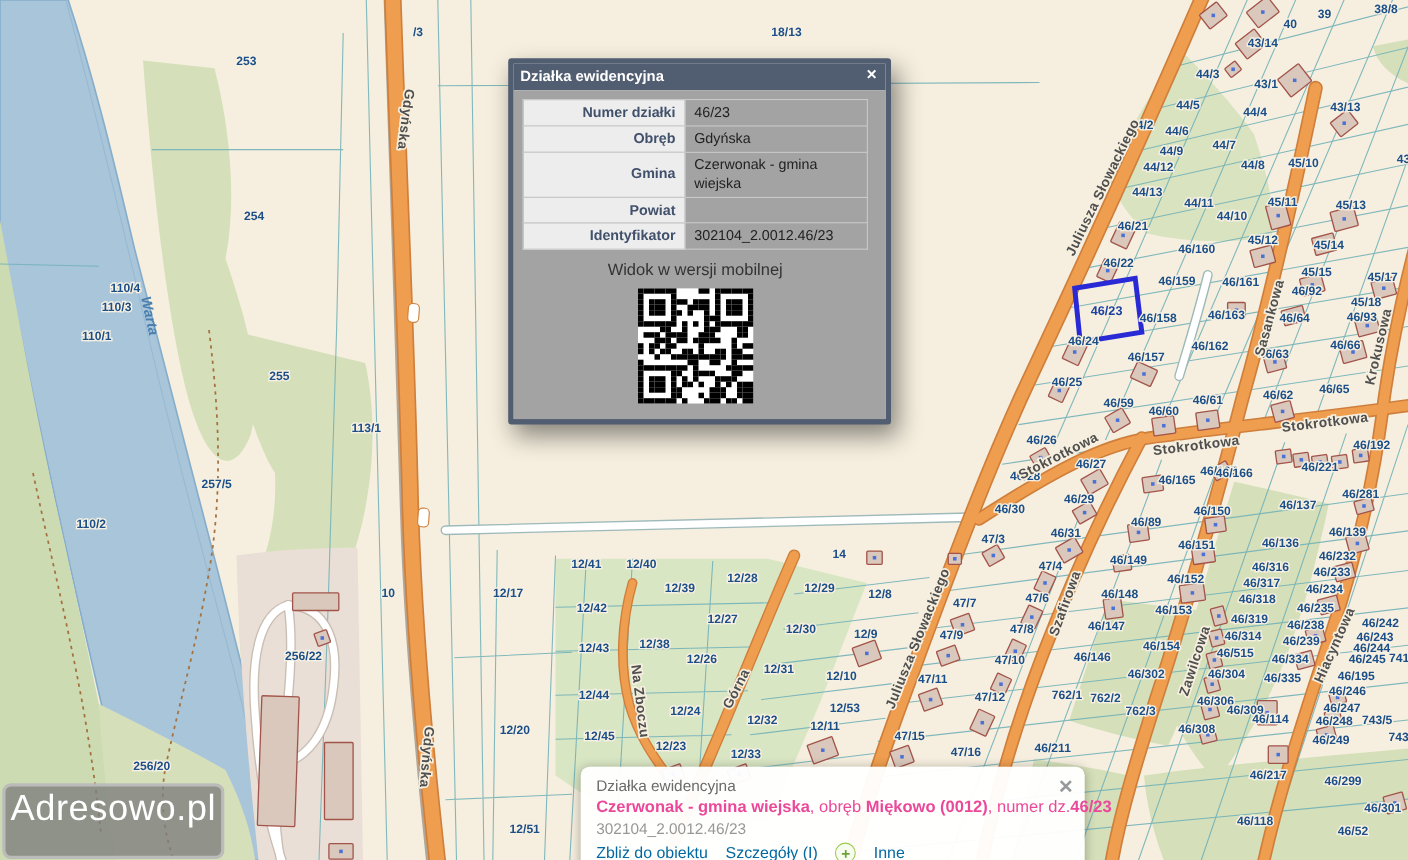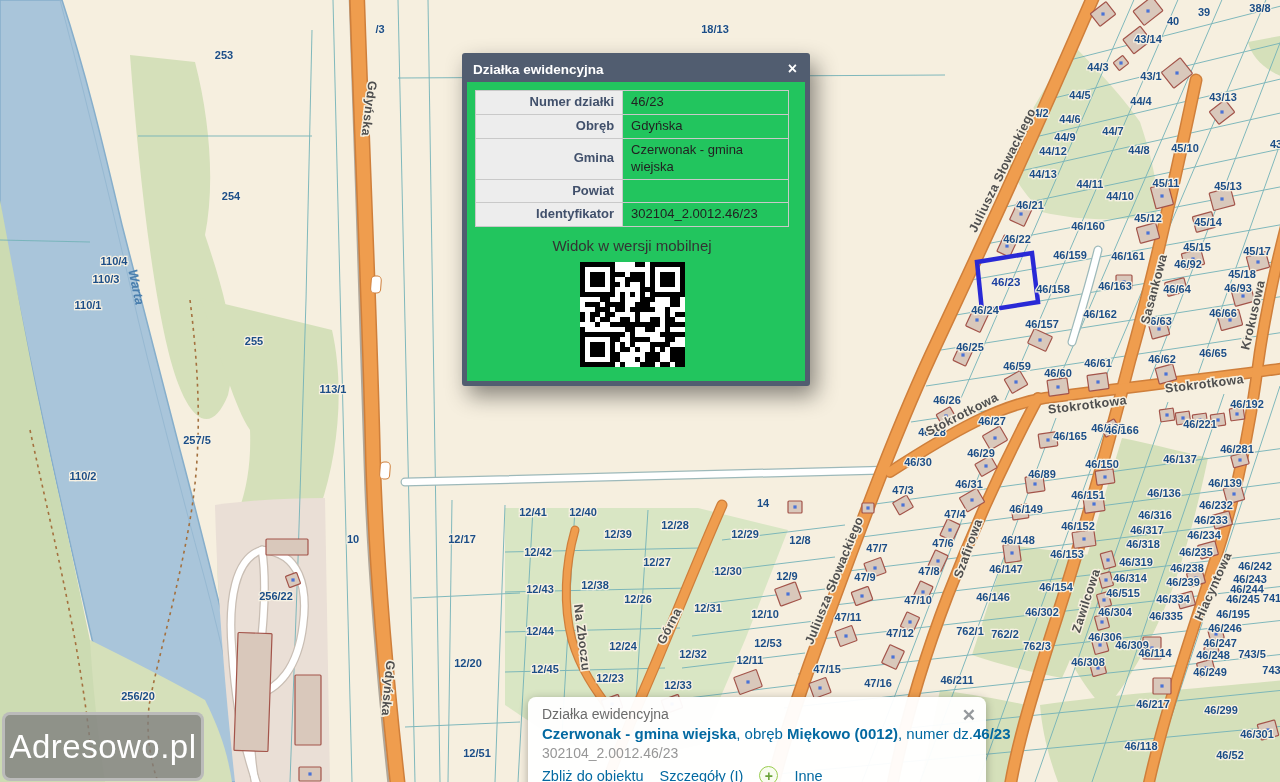--- a/index.html
+++ b/index.html
@@ -9,43 +9,43 @@
   .hlabel{font:700 11.5px "Liberation Sans",sans-serif;fill:#1c3fa0;paint-order:stroke;stroke:#f7f1e3;stroke-width:2px;text-anchor:middle}
   .slabel{font:700 12.5px "Liberation Sans",sans-serif;fill:#4f4f4f;paint-order:stroke;stroke:#f6efdf;stroke-width:3px;text-anchor:middle;letter-spacing:.4px}
   .rlabel{font:italic 700 13px "Liberation Sans",sans-serif;fill:#4a7fae;text-anchor:middle}
   .house{fill:#d9c8bb;stroke:#a3544a;stroke-width:1.2}
   .adot{fill:#4a72d6}
   
   .popup{position:absolute;left:462px;top:53px;width:338px;background:#fff;border:5px solid #515d70;border-radius:3px;box-shadow:6px 10px 22px rgba(0,0,0,.45);}
   .popup-head{background:#515d70;color:#fff;height:22px;display:flex;align-items:center;padding:0 6px 2px 6px;}
   .popup-title{font-size:13.5px;font-weight:700;flex:1}
   .popup-close{color:#fff;font-weight:700;font-size:16px;line-height:16px;cursor:pointer;padding:0 2px}
-  .popup-body{padding:8px 16px 14px 8px;background:#22c55e}
+  .popup-body{padding:8px 16px 14px 8px;background:#a3a3a3}
   table.ptable{width:100%;border-collapse:collapse;border:1px solid #b5b5b5;font-size:13px}
   table.ptable td{border:1px solid #c9c9c9;padding:3px 8px;line-height:1.3;vertical-align:middle}
   td.lbl{background:#ededed;color:#41506b;font-weight:700;text-align:right;width:47%}
   td.val{color:#222;text-align:left;padding-left:10px}
   td.lbl a{display:block;color:#2a6ebb;font-weight:700;text-decoration:underline;font-size:12.5px}
   .mobile-link{margin-top:10px;text-align:center;font-size:15px;color:#333}
   .qr-wrap{display:flex;justify-content:center;margin-top:8px}
   
   .info-panel{position:absolute;left:528px;top:697px;width:458px;height:100px;background:rgba(255,255,255,.96);
     border-radius:8px;box-shadow:0 2px 10px rgba(0,0,0,.3);padding:9px 14px;box-sizing:border-box}
   .ip-title{font-size:14px;color:#6b6b6b;margin-bottom:3px}
-  .ip-line{font-size:15px;color:#0369a1;margin-bottom:3px;white-space:nowrap}
+  .ip-line{font-size:15px;color:#ec4899;margin-bottom:3px;white-space:nowrap}
   .ip-line .b{font-weight:700}
   .ip-id{font-size:14px;color:#979797;margin-bottom:5px}
   .ip-links{display:flex;align-items:center;gap:16px;font-size:14.5px}
   .ip-links a{color:#0369a1;text-decoration:none;cursor:pointer}
   .ip-close{position:absolute;right:10px;top:8px;color:#95999c;font-size:17px;font-weight:700;cursor:pointer}
   .plus-ico{width:17px;height:17px;border:1.6px solid #9acd50;border-radius:50%;color:#6aa33a;background:#f8fcef;
     display:inline-flex;align-items:center;justify-content:center;font-size:14px;font-weight:700;line-height:1}
   
   .watermark{position:absolute;left:2px;top:712px;width:196px;height:63px;background:rgba(125,125,125,.78);
-    border:3px solid rgba(195,195,195,.85);border-radius:8px;display:flex;align-items:center;justify-content:center}
+    border:3px solid rgba(195,195,195,.85);border-radius:8px;display:flex;align-items:flex-start;justify-content:center}
   .watermark span{color:#fff;font-size:33px;letter-spacing:.5px}
 </style>
 </head>
 <body>
 
 <div class="stage">
 
   <svg id="m" width="1280" height="782" viewBox="0 0 1280 782" style="position:absolute;left:0;top:0">
     <rect x="0" y="0" width="1280" height="782" fill="#f6efdf"></rect>
 

